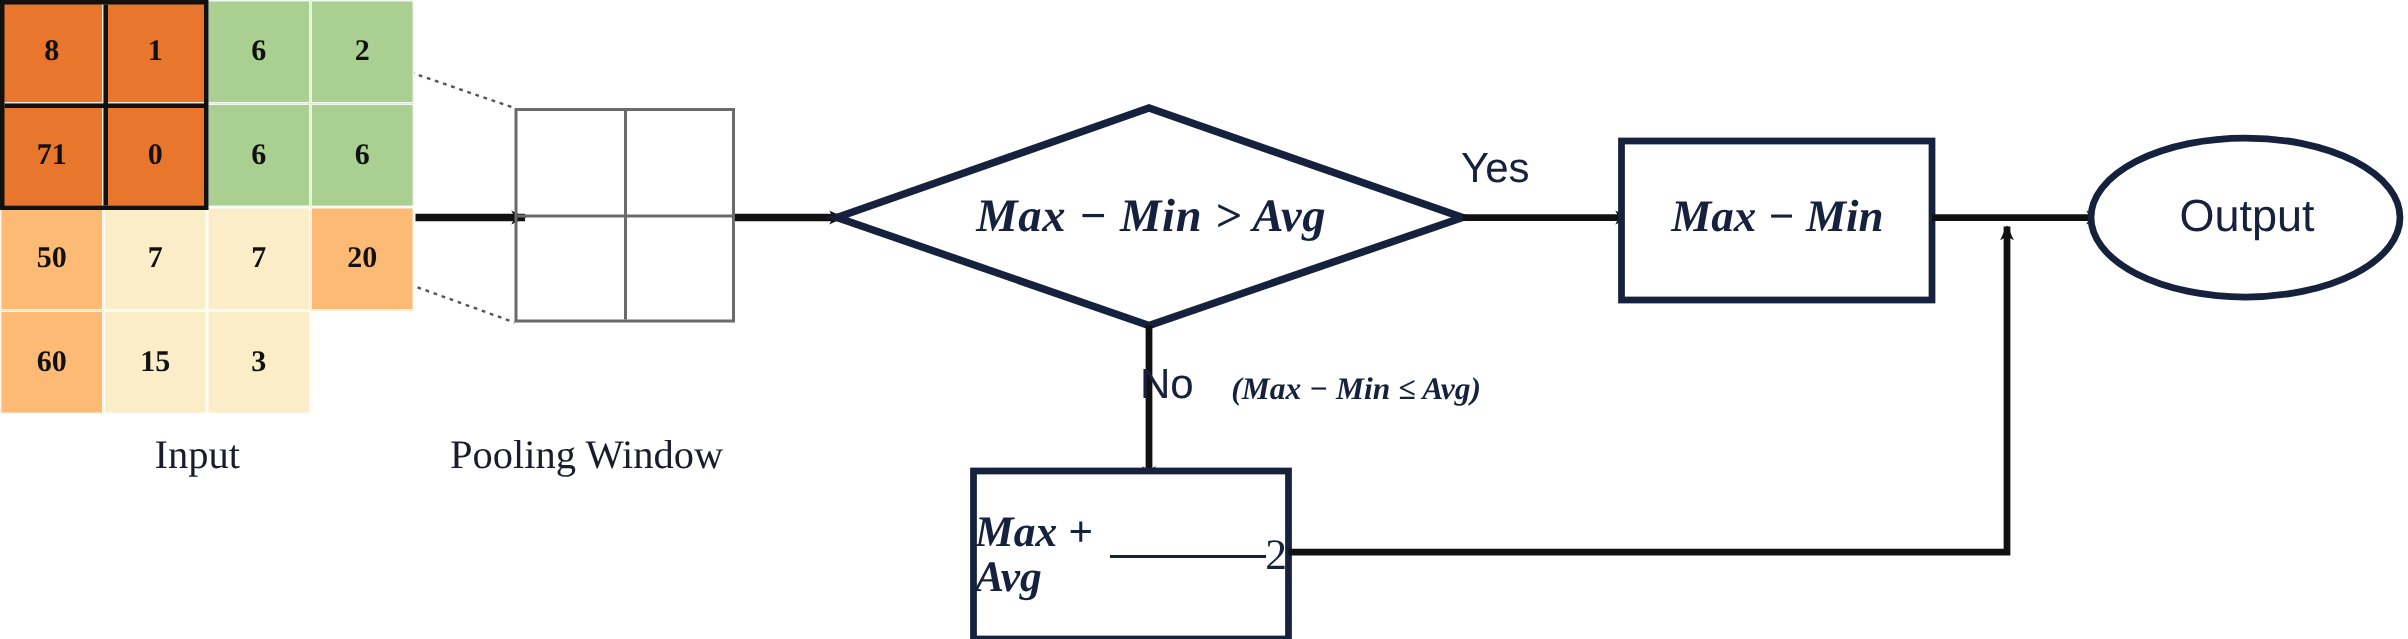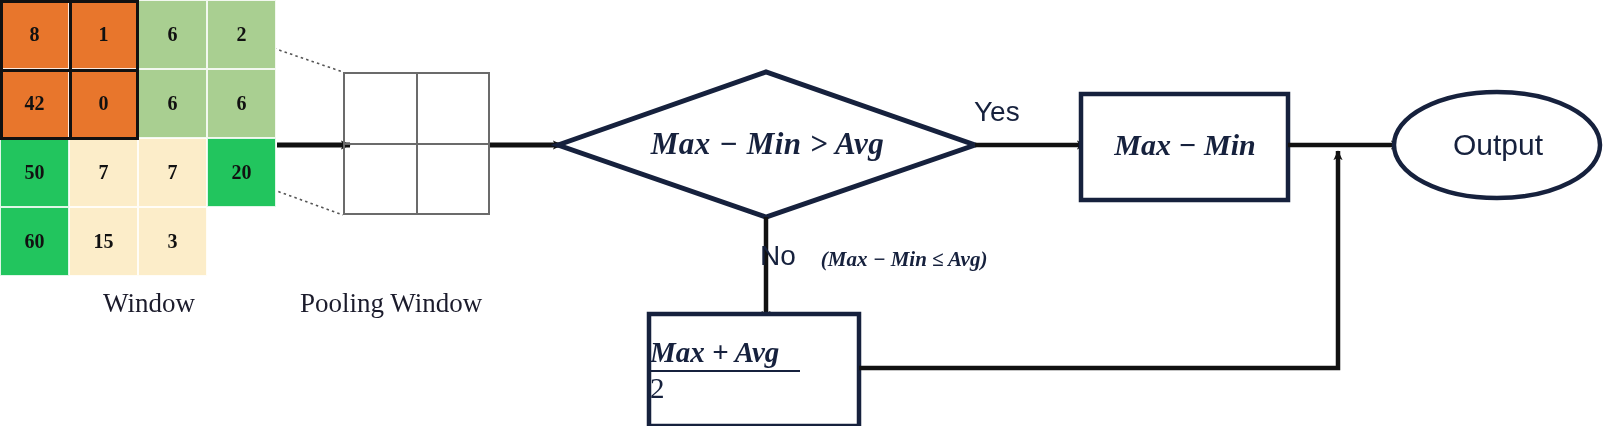--- a/index.html
+++ b/index.html
@@ -26,21 +26,21 @@
     display:flex;align-items:center;justify-content:center;
     font-family:"Liberation Serif", serif;
     font-weight:bold;
     font-size:20px;
     color:#111111;
     box-sizing:border-box;
     border:1px solid rgba(255,255,255,0.85);
   }
   .c-orange{background:#E8762C;}
   .c-green {background:#A9CF91;}
-  .c-blue  {background:#22c55e;}
+  .c-blue  {background:#fdba74;}
   .c-cream {background:#FCEDC9;}
 
   
   .pool-outline{
     position:absolute;
     left:0px; top:0px;
     width:139px; height:140px;
     border:3px solid #111111;
     box-sizing:border-box;
     pointer-events:none;
@@ -101,21 +101,21 @@
     font-family:"Liberation Sans", sans-serif;
     font-style:normal; font-weight:normal;
     font-size:30px;
     color:#16213d;
   }
 
   
   #frac-box-text{
     position:absolute;
     left:650px; top:318px; width:208px; height:104px;
-    display:flex;flex-direction:column;justify-content:center;
+    display:flex;flex-direction:row;align-items:center;justify-content:center;
     color:#16213d;pointer-events:none;
   }
   #frac-num{
     font-family:"Liberation Serif", serif;
     font-style:italic;font-weight:bold;font-size:29px;
     line-height:1.05;
   }
   #frac-bar{
     width:150px;height:2px;background:#16213d;margin:3px 0 1px 0;
   }
@@ -186,21 +186,21 @@
 
     <ellipse cx="1497" cy="145" rx="103" ry="53" fill="#ffffff" stroke="#16213d" stroke-width="4.5"></ellipse>
   </svg>
 
   <div class="matrix">
     <div class="cell c-orange">8</div>
     <div class="cell c-orange">1</div>
     <div class="cell c-green">6</div>
     <div class="cell c-green">2</div>
 
-    <div class="cell c-orange">42</div>
+    <div class="cell c-orange">71</div>
     <div class="cell c-orange">0</div>
     <div class="cell c-green">6</div>
     <div class="cell c-green">6</div>
 
     <div class="cell c-blue">50</div>
     <div class="cell c-cream">7</div>
     <div class="cell c-cream">7</div>
 
     <div class="cell c-blue">20</div>
     <div class="cell c-blue">60</div>
@@ -211,21 +211,21 @@
   <div class="pool-outline">
     <div class="vline"></div>
     <div class="hline"></div>
   </div>
 
   <div class="pwin">
     <div class="v"></div>
     <div class="h"></div>
   </div>
 
-  <div class="caption" id="cap-input">Window</div>
+  <div class="caption" id="cap-input">Input</div>
   <div class="caption" id="cap-pwin">Pooling Window</div>
 
   <div class="node-text" id="diamond-text">Max − Min &gt; Avg</div>
 
   <div class="node-text" id="maxmin-text">Max − Min</div>
 
   <div class="node-text" id="output-text">Output</div>
 
   <div id="frac-box-text">
     <div id="frac-num">Max + Avg</div>

